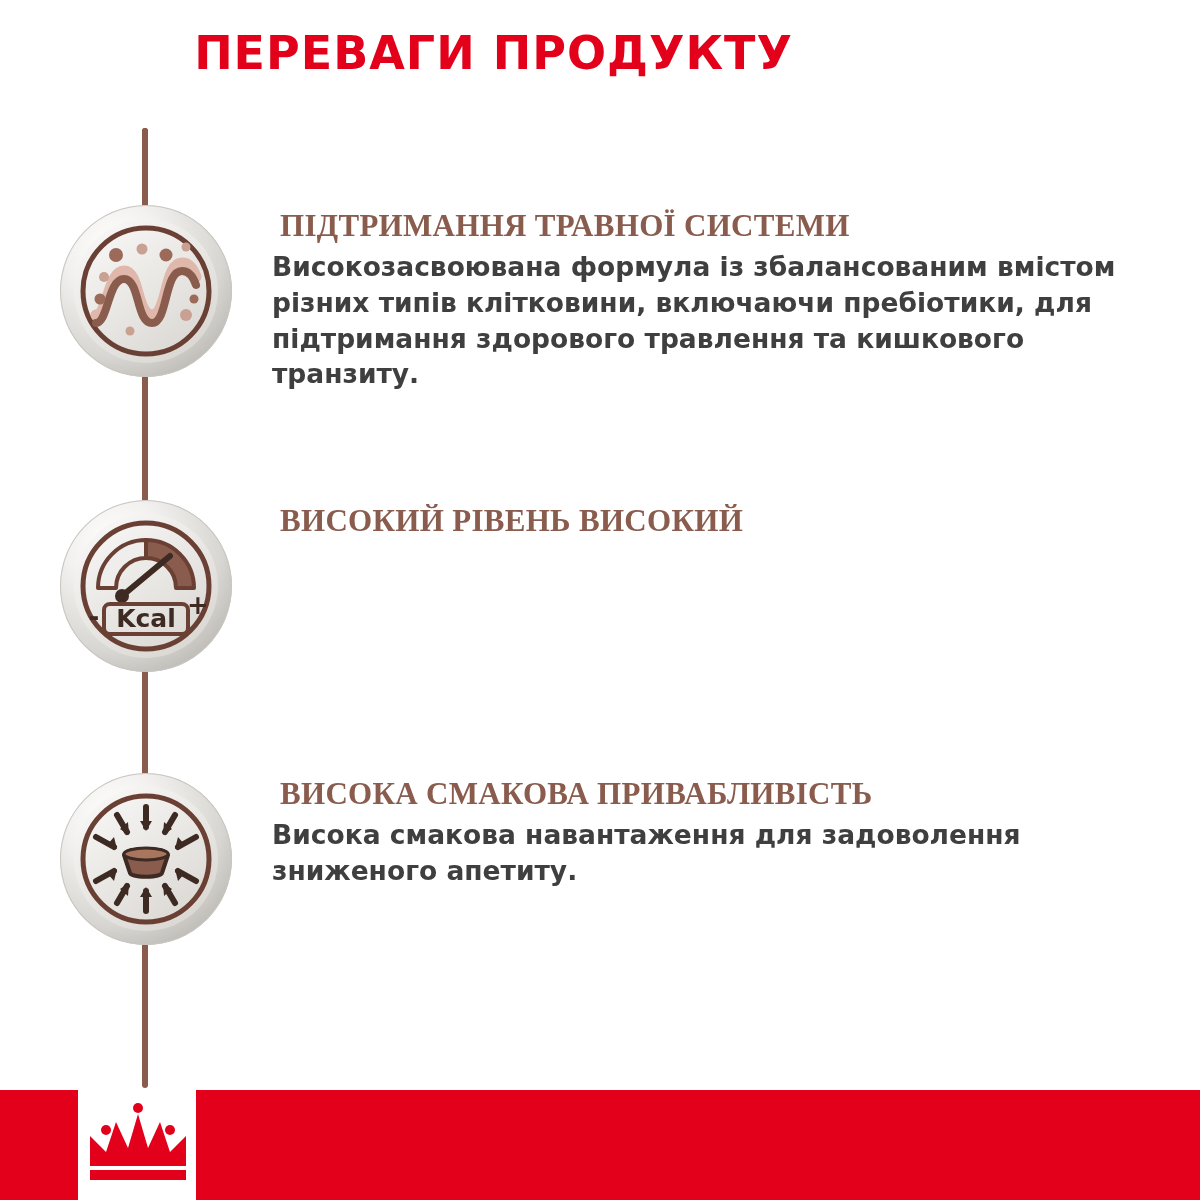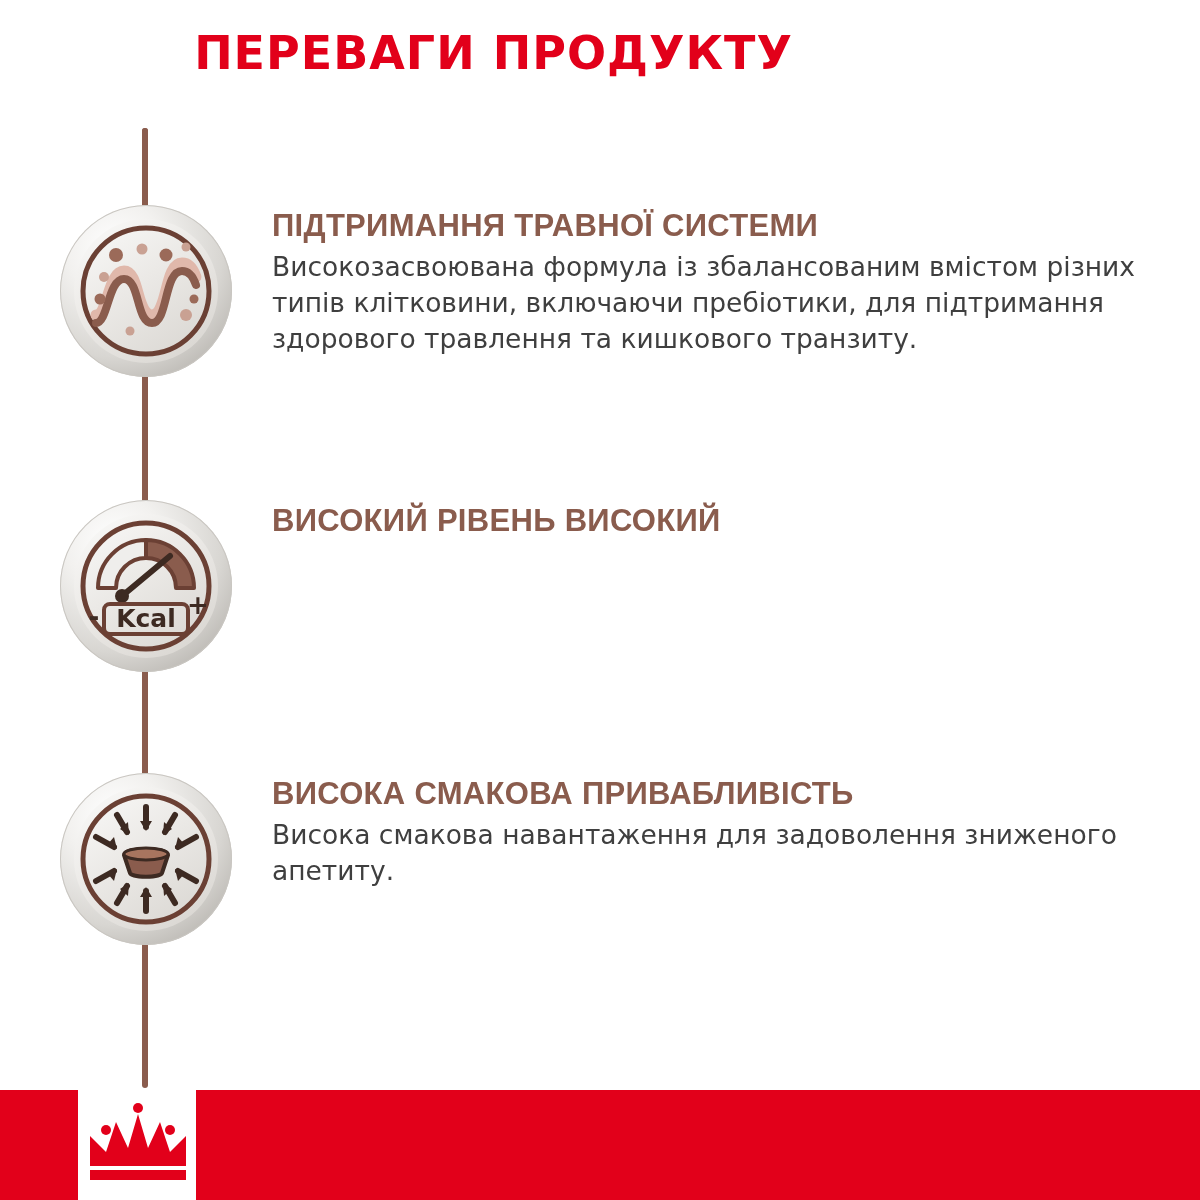--- a/index.html
+++ b/index.html
@@ -106,30 +106,31 @@
     margin-left: 40px;
     padding-top: 4px;
     max-width: 880px;
   }
   .b-head {
     font-size: 31px;
     font-weight: bold;
     color: #8a5c4d;
     letter-spacing: 0.3px;
     line-height: 1.1;
-    margin: 0 0 6px 0;
-    font-family: Liberation Sans, sans-serif;
+    margin: 0 0 6px 8px;
+    font-family: Liberation Serif, serif;
   }
   .b-body {
     font-size: 26.5px;
     line-height: 1.35;
     color: #3f3f3f;
     margin: 0;
     font-family: "DejaVu Sans", sans-serif;
     max-width: 870px;
+    font-weight: bold;
   }
 
   
   .footer {
     position: absolute;
     left: 0;
     bottom: 0;
     width: 1200px;
     height: 110px;
   }

